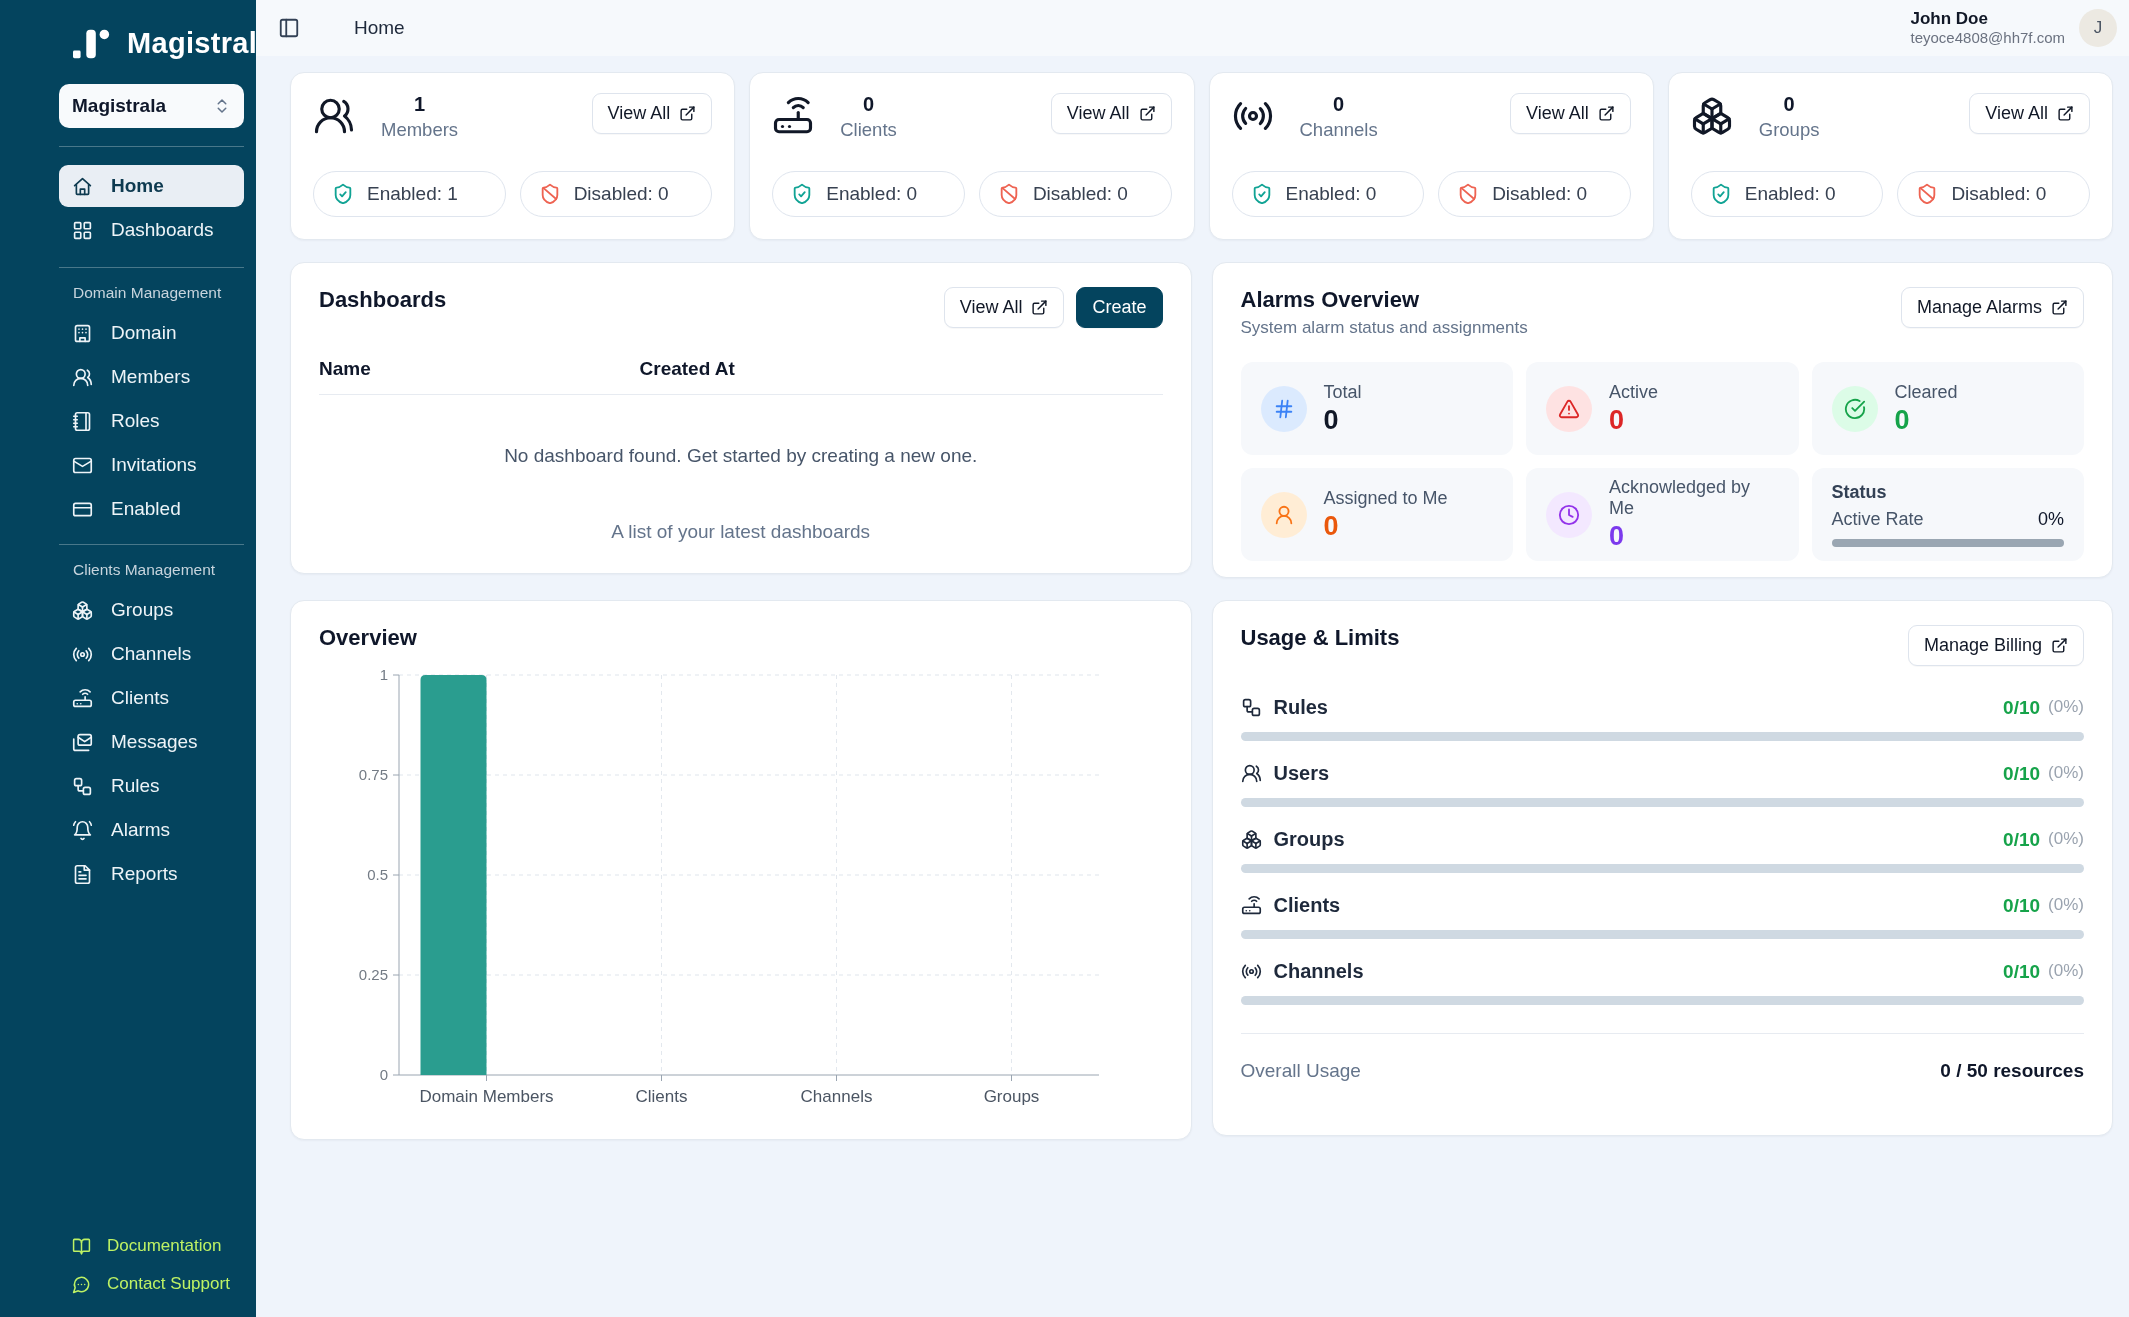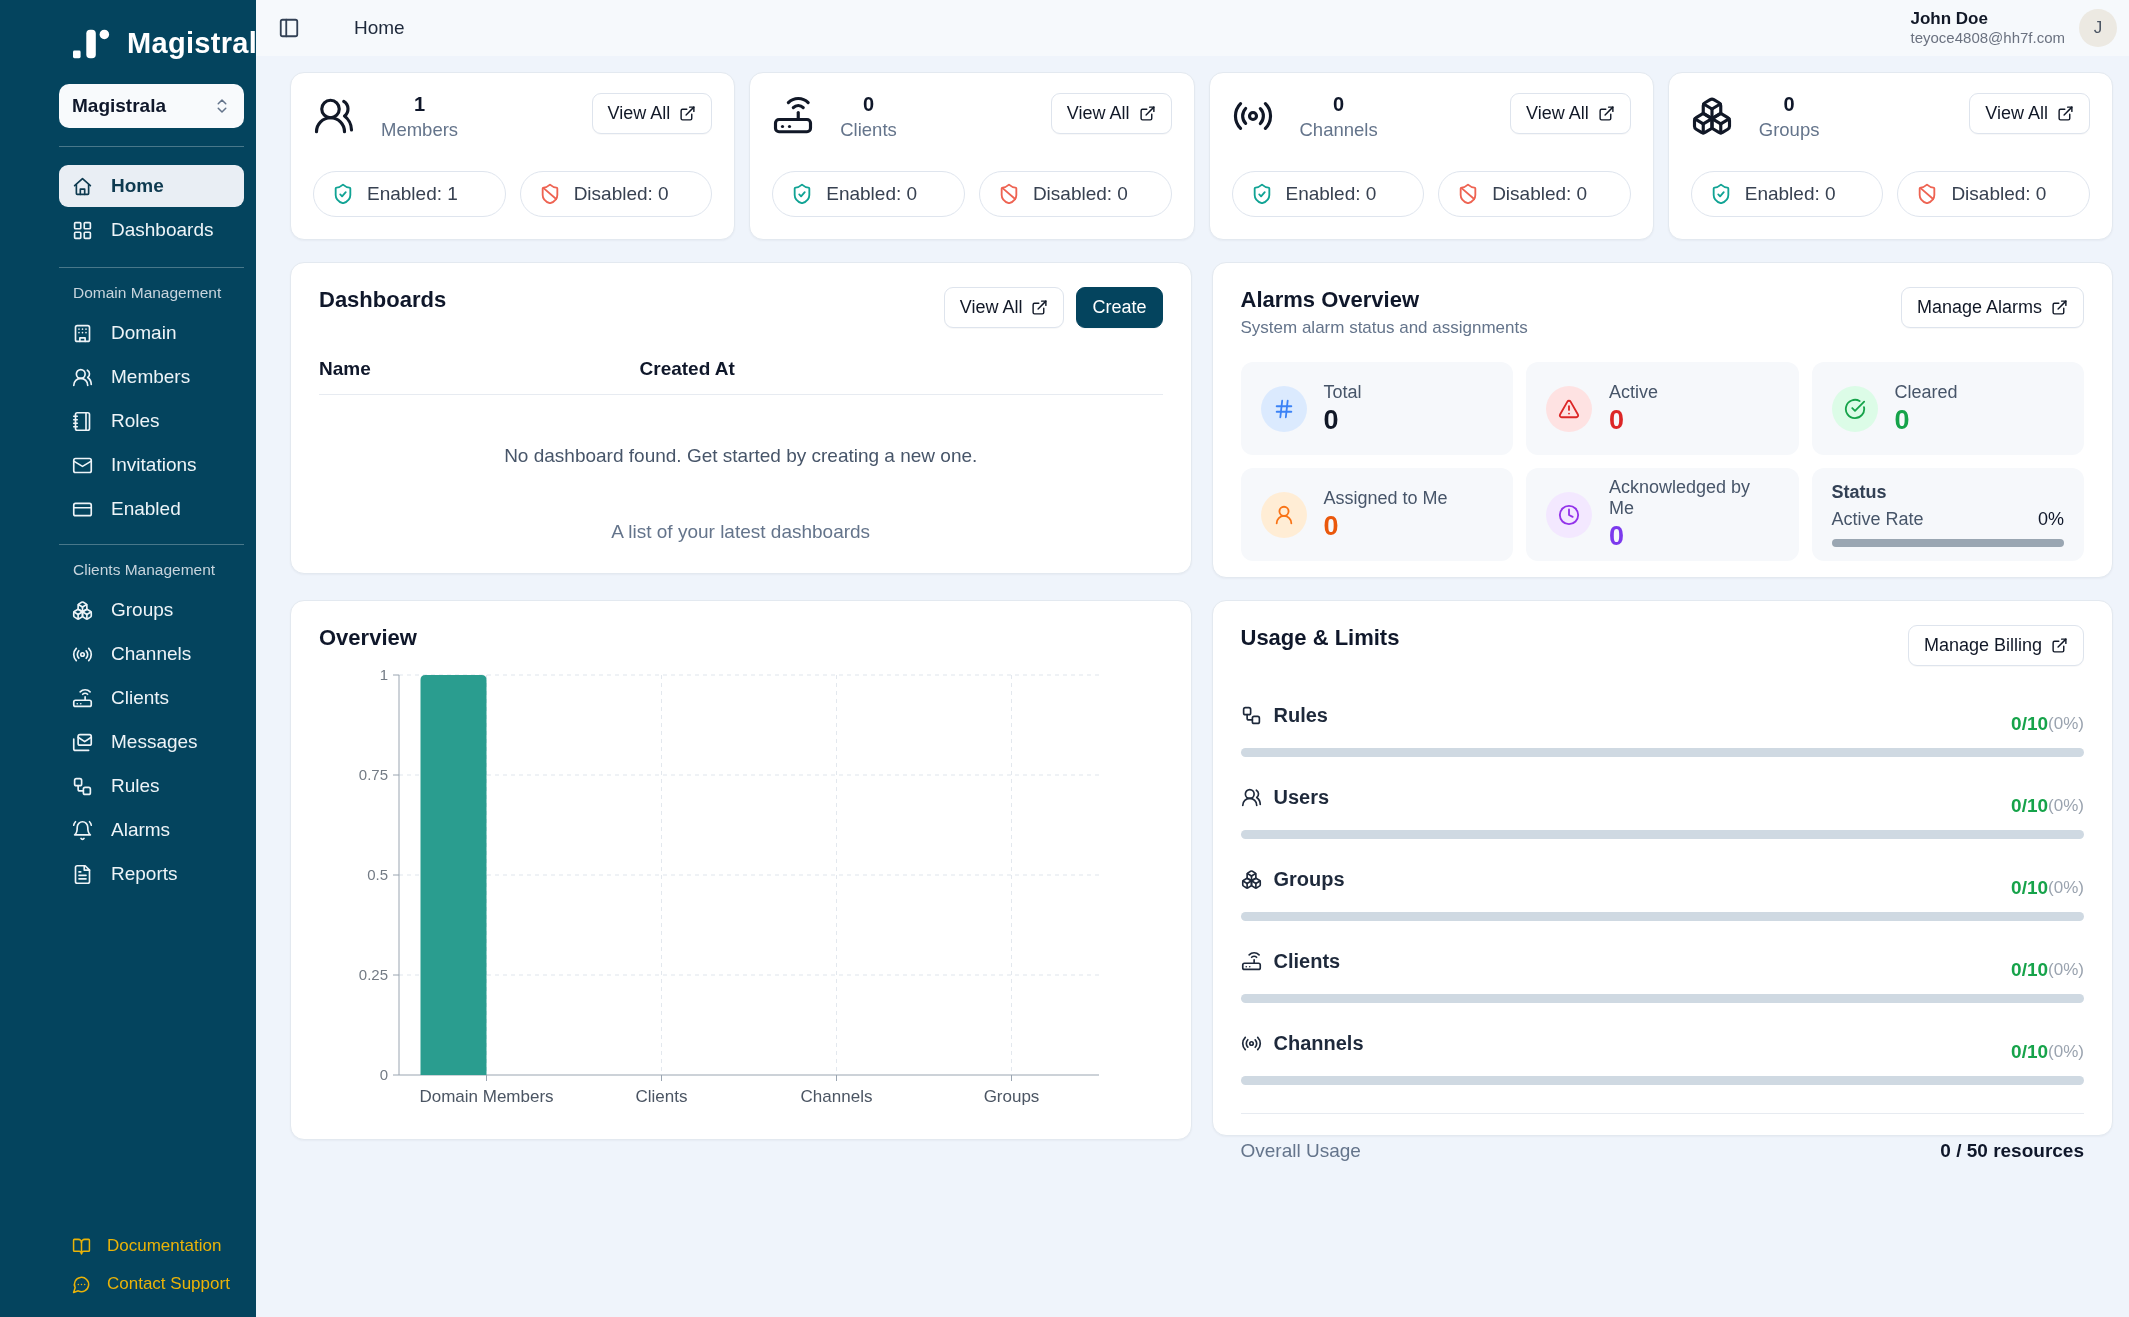--- a/index.html
+++ b/index.html
@@ -16,21 +16,21 @@
   .domain-select .chev { color:#64748b; display:flex; }
   .side-divider { border:none; border-top:1px solid rgba(255,255,255,.28); margin:18px 12px; }
   .side-divider.tight { margin:14px 12px; }
   .nav-group { padding:0 12px; }
   .nav-item { display:flex; align-items:center; gap:18px; height:42px; padding:0 13px; border-radius:9px; font-size:19px; color:#eef4f8; cursor:pointer; margin-bottom:2px; }
   .nav-item svg { flex:0 0 auto; }
   .nav-item.active { background:#e9eef4; color:#0e3a50; font-weight:600; }
   .section-header { padding:2px 26px 10px 26px; font-size:15.5px; color:#c7d4dd; }
   .side-spacer { flex:1; }
   .footer-nav { padding:0 12px 14px 12px; }
-  .footer-item { display:flex; align-items:center; gap:16px; height:38px; padding:0 13px; border-radius:8px; font-size:17px; color:#eab308; cursor:pointer; }
+  .footer-item { display:flex; align-items:center; gap:16px; height:38px; padding:0 13px; border-radius:8px; font-size:17px; color:#bef264; cursor:pointer; }
 
   
   .main { flex:1; display:flex; flex-direction:column; min-width:0; }
   .topbar { height:56px; display:flex; align-items:center; padding:0 12px 0 16px; background:#f6f9fc; }
   .toggle-btn { width:34px; height:34px; display:flex; align-items:center; justify-content:center; color:#334155; cursor:pointer; border-radius:6px; }
   .breadcrumb { margin-left:48px; font-size:19px; color:#1e293b; }
   .topbar-right { margin-left:auto; display:flex; align-items:center; gap:14px; }
   .user-meta { text-align:left; line-height:1.25; }
   .user-name { font-size:17px; font-weight:700; color:#111827; }
   .user-email { font-size:15px; color:#6b7280; }
@@ -91,21 +91,21 @@
   .legend-item { display:flex; align-items:center; gap:9px; font-size:17px; color:#1f2937; }
   .legend-swatch { width:14px; height:14px; border-radius:3px; }
 
   
   .panel-usage { height:536px; }
   .usage-rows { margin-top:30px; }
   .usage-row { margin-bottom:21px; }
   .usage-line { display:flex; align-items:center; }
   .usage-ic { color:#1e293b; display:flex; margin-right:12px; }
   .usage-label { font-size:20px; font-weight:600; color:#1e293b; }
-  .usage-right { margin-left:auto; display:flex; align-items:center; gap:0;margin-top:17px; }
+  .usage-right { margin-left:auto; display:flex; align-items:flex-start; gap:8px; }
   .usage-val { font-size:19px; font-weight:600; color:#16a34a; }
   .usage-pct { font-size:17px; color:#9aa3af; }
   .usage-bar { height:9px; border-radius:5px; background:#cfd9e2; margin-top:13px; }
   .usage-divider { border:none; border-top:1px solid #e7ebf1; margin-top:28px; }
   .overall-row { display:flex; justify-content:space-between; margin-top:26px; }
   .overall-label { font-size:19px; color:#64748b; }
   .overall-value { font-size:19px; font-weight:700; color:#0f172a; }
 
   svg.icon { display:block; }
   text { font-family:"Liberation Sans","DejaVu Sans",sans-serif; }

